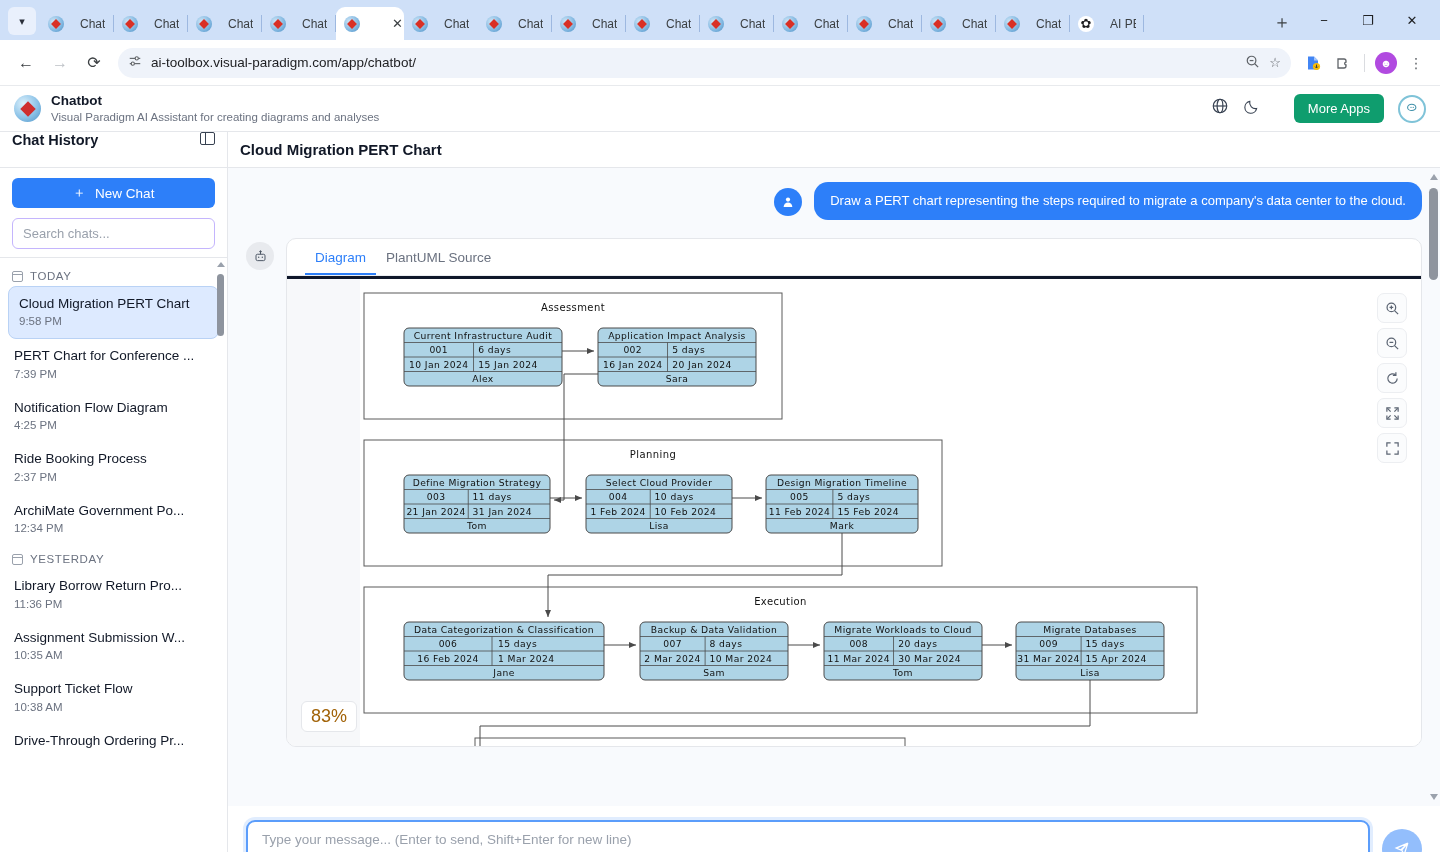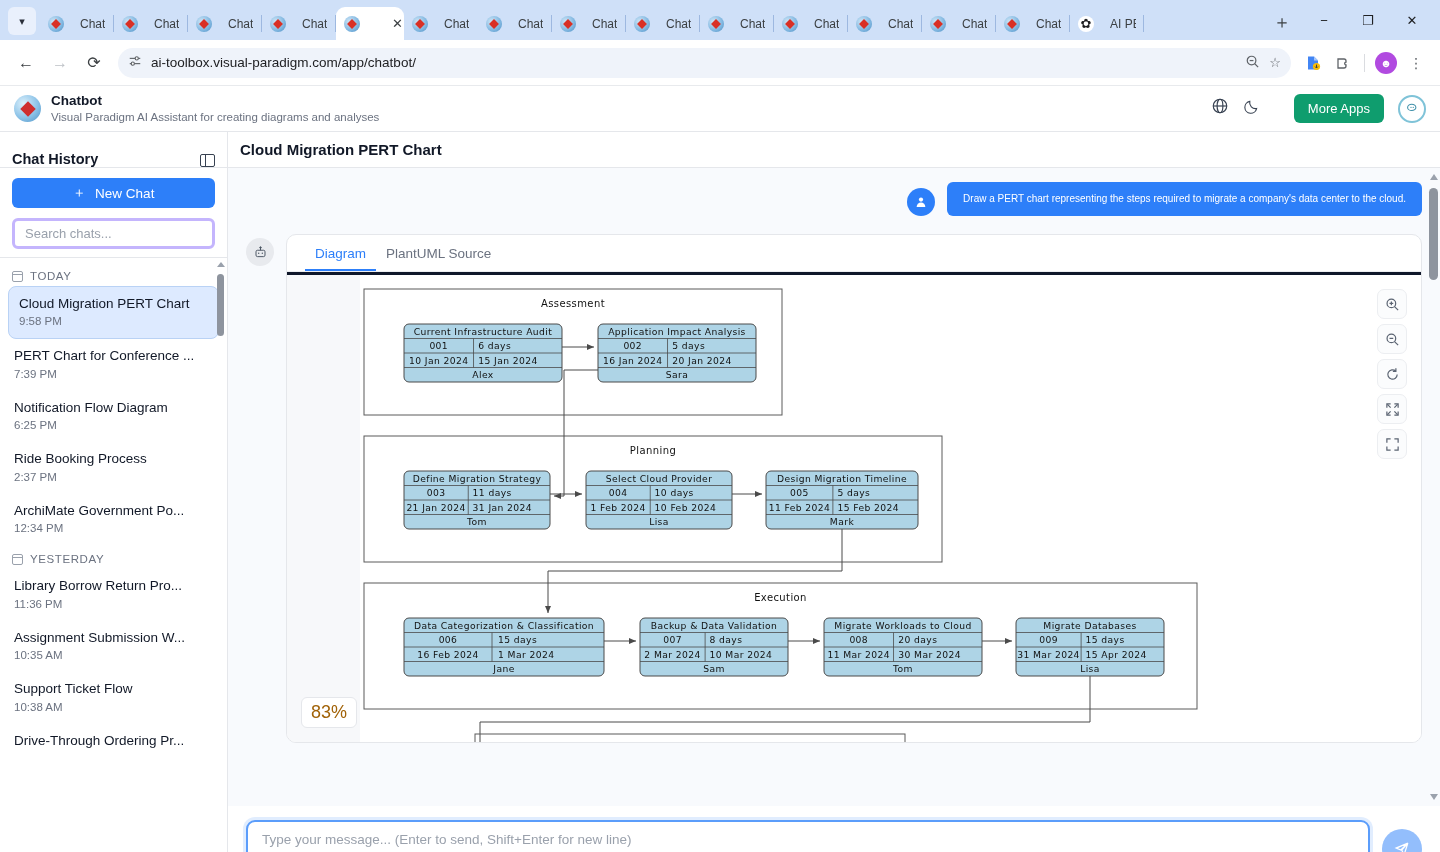--- a/index.html
+++ b/index.html
@@ -126,40 +126,40 @@
   }
 
   
   .body-wrap { display: flex; height: 760px; }
 
   .sidebar {
     width: 228px; flex: 0 0 228px; border-right: 1px solid #e5e7eb;
     display: flex; flex-direction: column; background: #fff;
   }
   .sb-head {
-    height: 36px; display: flex; align-items: flex-end; padding: 0 12px;
+    height: 36px; display: flex; align-items: flex-start; padding: 0 12px;
     border-bottom: 1px solid #e5e7eb;
   }
   .sb-title { font-size: 14.5px; font-weight: bold; color: #111827; }
   .sb-collapse {
     margin-left: auto; width: 15px; height: 13px;
     border: 1.6px solid #374151; border-radius: 2px; position: relative;
   }
   .sb-collapse::after {
     content: ""; position: absolute; left: 3.5px; top: 0; bottom: 0;
     width: 1.6px; background: #374151;
   }
   .sb-actions { padding: 10px 12px 8px; border-bottom: 1px solid #e5e7eb; }
   .new-chat {
     width: 100%; height: 30px; background: #2d7ff9; color: #fff;
     border: none; border-radius: 6px; font-size: 13.5px;
     display: flex; align-items: center; justify-content: center; gap: 9px;
   }
   .search-box {
-    margin-top: 10px; width: 100%; height: 31px; border: 3px solid #c4b5fd;
+    margin-top: 10px; width: 100%; height: 31px; border: 1px solid #c4b5fd;
     border-radius: 6px; padding: 0 10px; font-size: 13px; color: #111827;
     font-family: "Liberation Sans", sans-serif; background: #fff;
   }
   .search-box::placeholder { color: #9aa1ac; }
   .sb-list { flex: 1; overflow: hidden; position: relative; padding-top: 4px; }
   .sb-group {
     display: flex; align-items: center; gap: 7px;
     padding: 8px 12px 4px; font-size: 11.5px; color: #6b7280;
     letter-spacing: 0.6px;
   }
@@ -206,22 +206,22 @@
     flex: 1; background: #f8fafd; position: relative; overflow: hidden;
     padding: 14px 18px 0 18px;
   }
   .msg-row { display: flex; justify-content: flex-end; align-items: flex-start; gap: 12px; }
   .user-av {
     width: 28px; height: 28px; border-radius: 50%; background: #2d7ff9;
     display: flex; align-items: center; justify-content: center;
     color: #fff; font-size: 13px; margin-top: 6px; flex: 0 0 28px;
   }
   .bubble {
-    background: #2d7ff9; color: #fff; font-size: 10px;
-    padding: 10px 16px; border-radius: 6px; max-width: 650px; line-height: 1.4;
+    background: #2d7ff9; color: #fff; font-size: 13px;
+    padding: 10px 16px; border-radius: 14px; max-width: 650px; line-height: 1.4;
   }
 
   .assist-row { display: flex; align-items: flex-start; gap: 12px; margin-top: 18px; }
   .bot-av {
     width: 28px; height: 28px; border-radius: 50%; background: #e8eaee;
     display: flex; align-items: center; justify-content: center;
     font-size: 13px; color: #4b5563; flex: 0 0 28px; margin-top: 4px;
   }
   .card {
     flex: 1; background: #fff; border: 1px solid #e5e7eb; border-radius: 10px;
@@ -466,21 +466,21 @@
         <div class="chat-item active">
           <div class="ci-title">Cloud Migration PERT Chart</div>
           <div class="ci-time">9:58 PM</div>
         </div>
         <div class="chat-item">
           <div class="ci-title">PERT Chart for Conference ...</div>
           <div class="ci-time">7:39 PM</div>
         </div>
         <div class="chat-item">
           <div class="ci-title">Notification Flow Diagram</div>
-          <div class="ci-time">6:25 PM</div>
+          <div class="ci-time">4:25 PM</div>
         </div>
         <div class="chat-item">
           <div class="ci-title">Ride Booking Process</div>
           <div class="ci-time">2:37 PM</div>
         </div>
         <div class="chat-item">
           <div class="ci-title">ArchiMate Government Po...</div>
           <div class="ci-time">12:34 PM</div>
         </div>
         <div class="sb-group">

